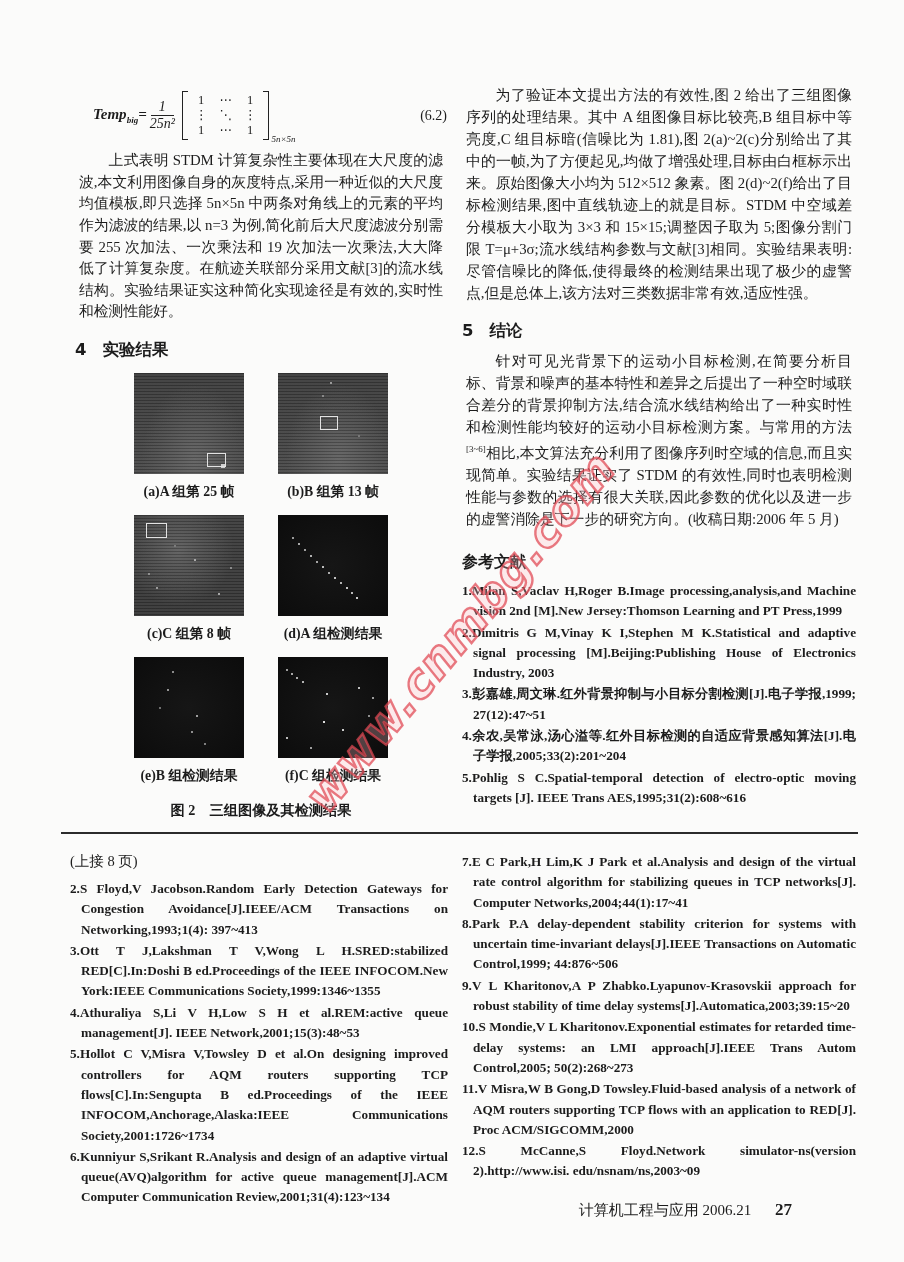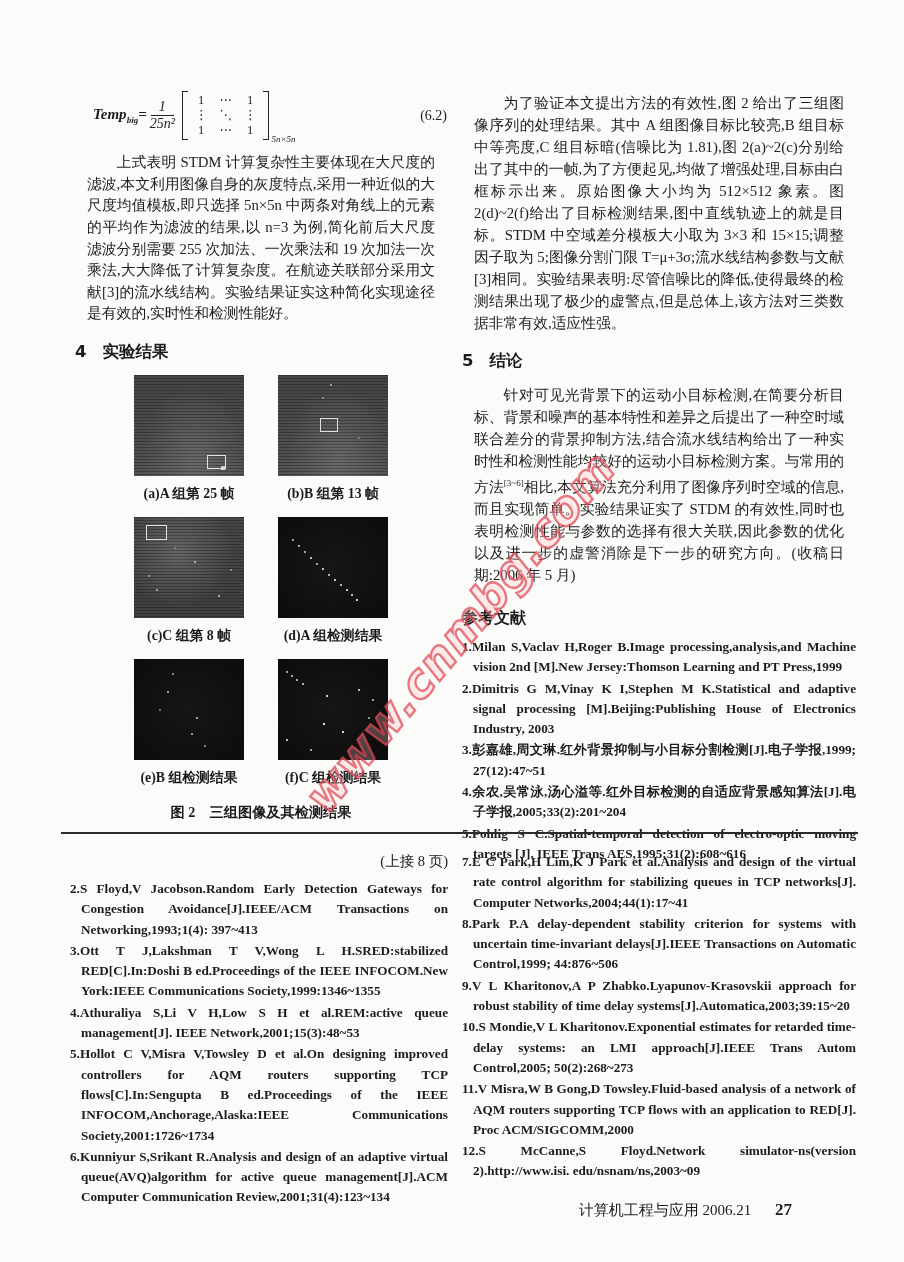--- a/index.html
+++ b/index.html
@@ -14,21 +14,21 @@
   .frac{display:inline-flex;flex-direction:column;align-items:center;font-style:italic;font-size:14px;line-height:1.15;margin:0 3px;}
   .frac .num{border-bottom:1.3px solid #222;padding:0 8px;}
   .matrix{display:inline-flex;align-items:stretch;position:relative;margin-left:4px;}
   .bracket{width:5px;}
   .bracket.l{border-left:1.6px solid #222;border-top:1.6px solid #222;border-bottom:1.6px solid #222;}
   .bracket.r{border-right:1.6px solid #222;border-top:1.6px solid #222;border-bottom:1.6px solid #222;}
   .mat-grid{display:grid;grid-template-columns:repeat(3,auto);column-gap:12px;row-gap:1px;padding:3px 7px;font-size:12.5px;line-height:1.1;text-align:center;}
   .mat-sub{align-self:flex-end;font-size:9px;font-style:italic;margin-left:2px;transform:translateY(4px);}
   .eq-num{margin-left:auto;font-size:14px;}
   
-  .para{font-size:14.8px;line-height:21.6px;text-align:justify;text-indent:2em;margin:12px;}
+  .para{font-size:14.8px;line-height:21.6px;text-align:justify;text-indent:2em;margin:4px;}
   .col-right .para{line-height:22px;}
   .sec-head{font-family:"DejaVu Sans","Liberation Sans",sans-serif;font-weight:bold;font-size:16.5px;margin:16px 0 8px 0;}
   .sec-head .sec-no{margin-right:16px;}
   
   .fig-grid{display:flex;flex-wrap:wrap;justify-content:center;column-gap:34px;row-gap:0;margin-top:12px;}
   .fig-cell{display:flex;flex-direction:column;align-items:center;margin-bottom:14px;}
   .fig-img{width:110px;height:101px;position:relative;overflow:hidden;}
   .fig-img.gray{background-image:
       repeating-linear-gradient(180deg, rgba(0,0,0,0.22) 0 1px, rgba(255,255,255,0.03) 1px 3px),
       radial-gradient(ellipse at 55% 85%, rgba(120,120,120,0.55), rgba(0,0,0,0) 62%),
@@ -50,21 +50,21 @@
   .dots-e{box-shadow:38px 14px 0 #8a8a8a,33px 32px 0 #949494,62px 58px 0 #9e9e9e,57px 74px 0 #8f8f8f,70px 86px 0 #7f7f7f,25px 50px 0 #6f6f6f;}
   .dots-f{box-shadow:8px 12px 0 #9c9c9c,13px 16px 0 #a6a6a6,18px 20px 0 #ababab,24px 24px 0 #b2b2b2,48px 36px 0 #cccccc,80px 30px 0 #bcbcbc,94px 40px 0 #9d9d9d,45px 64px 0 #dddddd,64px 72px 0 #cdcdcd,8px 80px 0 #bdbdbd,32px 90px 0 #9e9e9e,90px 58px 0 #8e8e8e;}
   .fig-cap{font-size:13.8px;font-weight:bold;margin-top:9px;white-space:nowrap;}
   .figure-caption{font-size:14.2px;font-weight:bold;text-align:center;margin-top:2px;}
   
   .refs-title{font-family:"DejaVu Sans","Liberation Sans",sans-serif;font-weight:bold;font-size:16px;margin:22px 0 8px 0;}
   .ref{font-size:13.2px;line-height:20.3px;text-align:justify;margin:0 0 1px 0;padding-left:11px;text-indent:-11px;font-weight:bold;}
   .divider{position:absolute;left:61px;top:832px;width:797px;height:2px;background:#2b2b2b;}
   .bottom-left{position:absolute;left:70px;top:852px;width:378px;}
   .bottom-right{position:absolute;left:462px;top:852px;width:394px;}
-  .cont-label{font-size:14.5px;margin:0 0 8px 0;text-align:right;}
+  .cont-label{font-size:14.5px;margin:0 0 8px 0;}
   sup.cite{font-size:9px;}
   
   .footer{position:absolute;top:1200px;right:112px;font-size:15px;}
   .footer .pgno{font-weight:bold;margin-left:20px;font-size:17px;}
   
   .watermark{position:absolute;left:460px;top:632px;transform:translate(-50%,-50%) rotate(-50deg);
      font-family:"DejaVu Sans","Liberation Sans",sans-serif;font-style:italic;font-weight:bold;
      font-size:46px;letter-spacing:1px;color:rgba(255,190,196,0.28);
      -webkit-text-stroke:2.4px rgba(224,70,82,0.72);white-space:nowrap;pointer-events:none;z-index:5;}
 </style>

